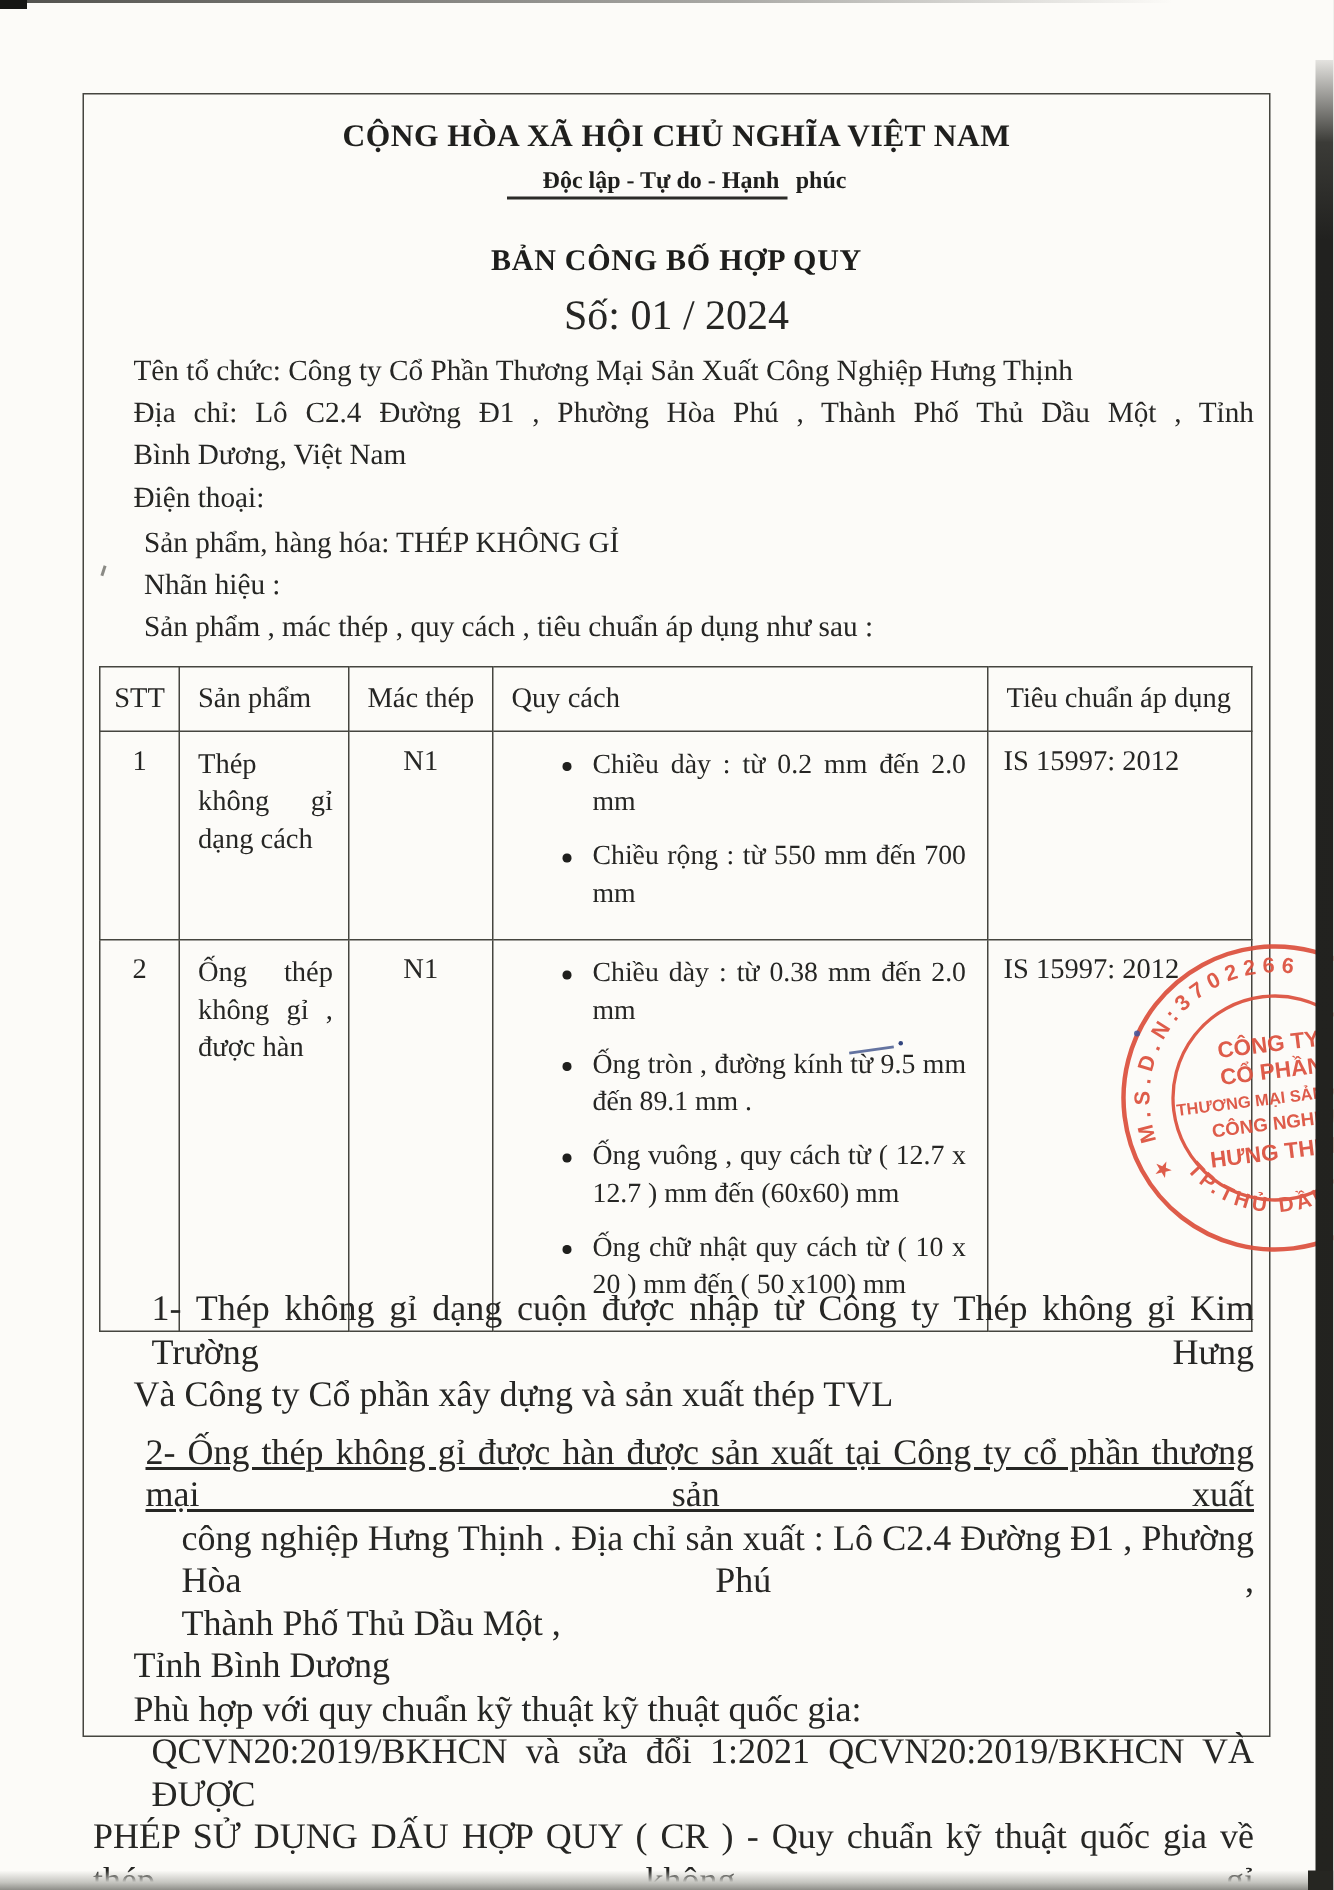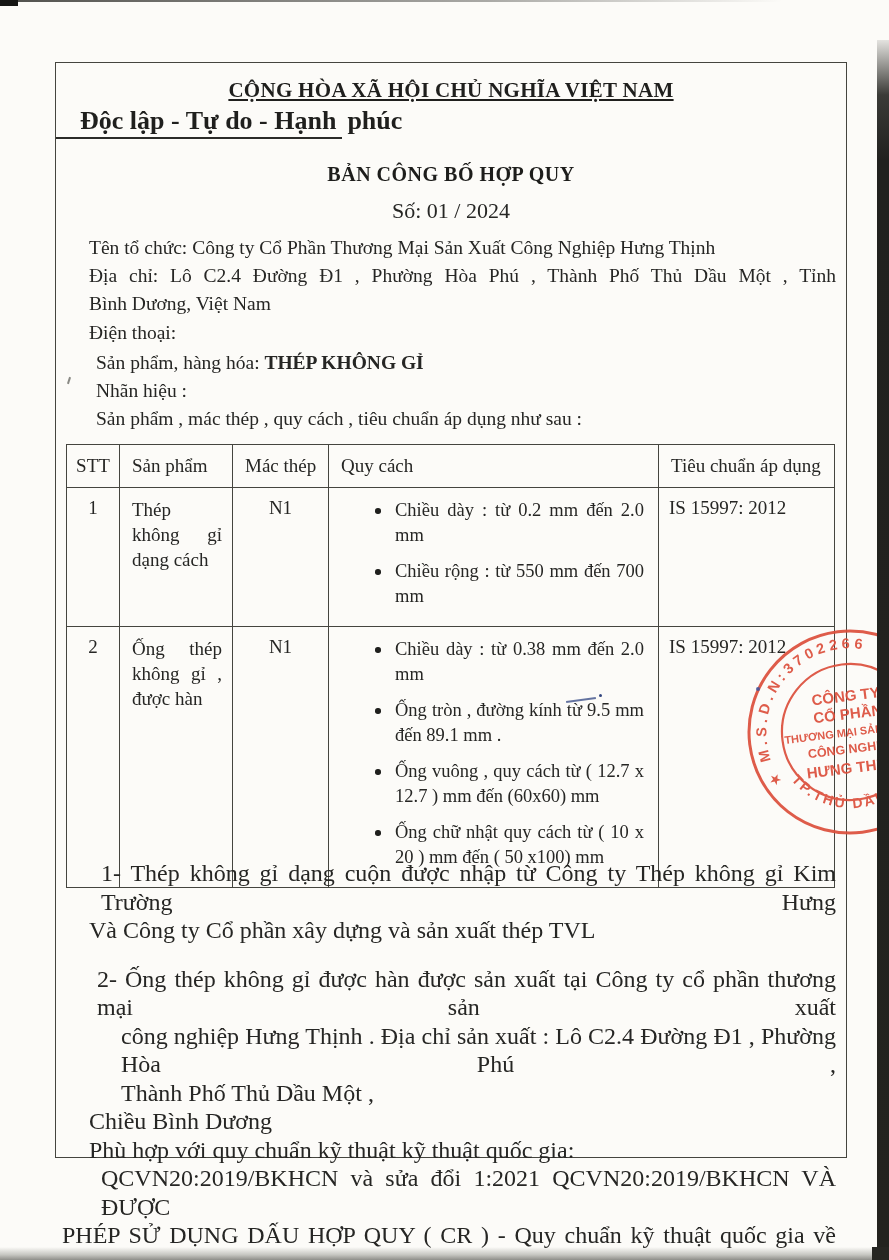--- a/index.html
+++ b/index.html
@@ -23,32 +23,32 @@
   .ink-dot-b{position:absolute;left:756px;top:687px;width:4px;height:4px;border-radius:50%;background:#3c55a0;opacity:.85;z-index:3;}
   .pen-tick{position:absolute;left:68px;top:377px;width:2px;height:7px;background:#8a8a85;transform:rotate(18deg);z-index:3;}
   
   .frame{position:absolute;left:55px;top:62px;width:792px;height:1096px;
     border:1.6px solid #45453f;box-sizing:border-box;}
   .sec{position:absolute;left:0;right:0;}
   .sec-header{top:0;}
   .sec-table{position:absolute;left:10px;top:381px;}
   .sec-notes{top:796px;}
   
-  .nat{margin-top:15px;text-align:center;font-weight:bold;font-size:21px;line-height:24px;letter-spacing:.3px;color:#1f1f1d;text-decoration:underline;}
-  .motto{margin-top:6px;font-weight:bold;font-size:26px;line-height:26px;color:#1f1f1d;}
+  .nat{margin-top:15px;text-align:center;font-weight:bold;font-size:21px;line-height:24px;letter-spacing:.3px;color:#1f1f1d;}
+  .motto{margin-top:6px;text-align:center;font-weight:bold;font-size:16px;line-height:26px;color:#1f1f1d;}
   .motto .ul{border-bottom:2.4px solid #2b2b28;padding:0 6px 2px 24px;}
   .motto .tail{padding-left:5px;}
   .title{margin-top:24px;text-align:center;font-weight:bold;font-size:20px;line-height:32px;letter-spacing:.5px;color:#1d1d1b;}
-  .docnum{margin-top:8px;text-align:center;font-size:22px;line-height:26px;}
+  .docnum{margin-top:8px;text-align:center;font-size:28px;line-height:26px;}
   
   .info{margin-top:10px;padding:0 10px 0 33px;font-size:19.5px;}
   .iln{line-height:28.2px;}
   .jl{text-align:justify;text-align-last:justify;}
   .indent7{padding-left:7px;}
-  .bold{font-weight:bold;}
+  .bold{font-weight:normal;}
   .mt2{margin-top:2px;}
   
   table{border-collapse:collapse;width:768px;table-layout:fixed;font-size:19px;}
   th,td{border:1.6px solid #45453f;vertical-align:top;font-weight:normal;text-align:left;}
   thead th{height:42px;vertical-align:middle;padding:0 0 0 12px;font-size:19px;}
   thead th.c{text-align:center;padding:0;}
   td.no{ text-align:center;padding-top:9px;height:auto;}
   td.grade{text-align:center;padding-top:9px;}
   td.prod{padding:9px 10px 6px 12px;text-align:justify;line-height:25px;}
   td.qc{padding:10px 14px 6px 40px;}
@@ -57,21 +57,21 @@
   tr.r2 td{height:238px;}
   .qc-item{position:relative;padding-left:26px;margin-bottom:11px;text-align:justify;line-height:25px;font-size:18.5px;}
   .qc-item::before{content:"";position:absolute;left:6px;top:10px;width:5.5px;height:5.5px;border-radius:50%;background:#1f1f1d;}
   
   .notes{padding:0 10px 0 33px;font-size:24px;}
   .ln{line-height:28.5px;}
   .ind12{padding-left:12px;}
   .ind8{padding-left:8px;}
   .ind32{padding-left:32px;}
   .pull{margin-left:-27px;}
-  .mt4{margin-top:20px;}
+  .mt4{margin-top:10px;text-decoration:underline;}
   
   .stamp{position:absolute;left:730px;top:612px;width:240px;height:240px;z-index:2;
     transform:rotate(-7deg);opacity:.92;}
   .stamp text{font-family:"Liberation Sans","DejaVu Sans",sans-serif;font-weight:bold;}
 </style>
 </head>
 <body>
 
 <div class="page">
 
@@ -170,21 +170,21 @@
       </table>
     </div>
 
     <div class="sec sec-notes">
       <div class="notes">
         <div class="ln ind12 jl">1-  Thép không gỉ dạng cuộn được nhập từ Công ty Thép không gỉ Kim Trường Hưng</div>
         <div class="ln">Và Công ty Cổ phần xây dựng và sản xuất thép TVL</div>
         <div class="ln ind8 jl mt4">2-  Ống thép không gỉ được hàn được sản xuất tại Công ty cổ phần thương mại sản xuất</div>
         <div class="ln ind32 jl">công nghiệp Hưng Thịnh . Địa chỉ sản xuất : Lô C2.4 Đường Đ1 , Phường Hòa Phú ,</div>
         <div class="ln ind32">Thành Phố Thủ Dầu Một ,</div>
-        <div class="ln">Chiều Bình Dương</div>
+        <div class="ln">Tỉnh Bình Dương</div>
         <div class="ln">Phù hợp với quy chuẩn kỹ thuật kỹ thuật quốc gia:</div>
         <div class="ln ind12 jl">QCVN20:2019/BKHCN và sửa đổi 1:2021 QCVN20:2019/BKHCN VÀ ĐƯỢC</div>
         <div class="ln pull jl">PHÉP SỬ DỤNG DẤU HỢP QUY ( CR ) -  Quy chuẩn kỹ thuật quốc gia về thép không gỉ</div>
       </div>
     </div>
 
   </div>
 </div>
 
 </body></html>

